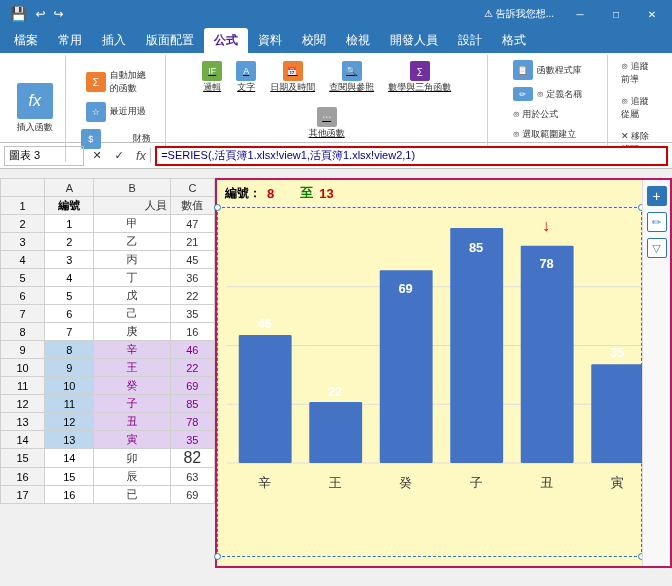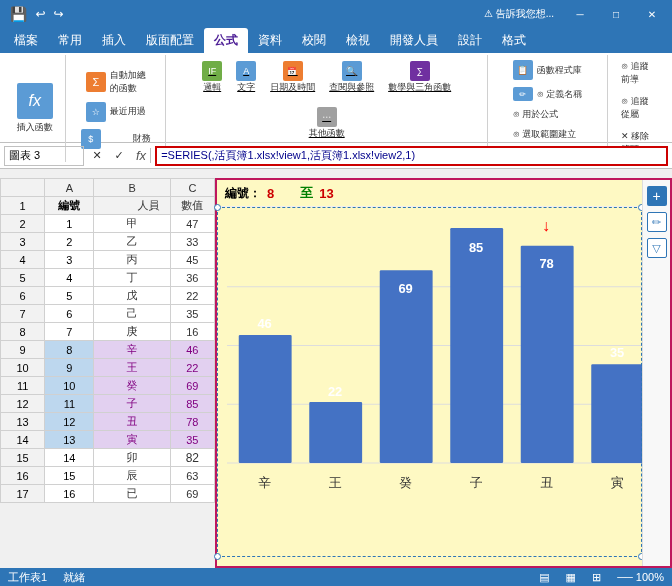--- a/index.html
+++ b/index.html
@@ -188,34 +188,34 @@
             <th class="row-num"></th>
             <th class="col-header">A</th>
             <th class="col-header">B</th>
             <th class="col-header">C</th>
           </tr>
         </thead>
         <tbody id="sheet-body">
         <tr>
       <td style="background:#f2f2f2;text-align:center;font-size:11px;min-width:22px;">1</td>
       <td style="background:#f2f2f2;font-weight:bold;text-align:center;font-size:11px;min-width:40px;">編號</td>
-      <td style="background:#f2f2f2;color:#333;text-align:center;font-size:11px;min-width:36px;padding-left:36px;">人員</td>
+      <td style="background:#f2f2f2;color:#333;text-align:right;font-size:11px;min-width:36px;padding-left:36px;">人員</td>
       <td style="background:#f2f2f2;color:#333;text-align:center;font-size:11px;min-width:36px;">數值</td>
     </tr>
             <tr>
       <td style="background:#f2f2f2;text-align:center;font-size:11px;min-width:22px;">2</td>
       <td style="background:white;font-weight:normal;text-align:center;font-size:11px;min-width:40px;">1</td>
       <td style="background:white;color:#333;text-align:center;font-size:11px;min-width:36px;">甲</td>
       <td style="background:white;color:#333;text-align:center;font-size:11px;min-width:36px;">47</td>
     </tr>
             <tr>
       <td style="background:#f2f2f2;text-align:center;font-size:11px;min-width:22px;">3</td>
       <td style="background:white;font-weight:normal;text-align:center;font-size:11px;min-width:40px;">2</td>
       <td style="background:white;color:#333;text-align:center;font-size:11px;min-width:36px;">乙</td>
-      <td style="background:white;color:#333;text-align:center;font-size:11px;min-width:36px;">33</td>
+      <td style="background:white;color:#333;text-align:center;font-size:11px;min-width:36px;">21</td>
     </tr>
             <tr>
       <td style="background:#f2f2f2;text-align:center;font-size:11px;min-width:22px;">4</td>
       <td style="background:white;font-weight:normal;text-align:center;font-size:11px;min-width:40px;">3</td>
       <td style="background:white;color:#333;text-align:center;font-size:11px;min-width:36px;">丙</td>
       <td style="background:white;color:#333;text-align:center;font-size:11px;min-width:36px;">45</td>
     </tr>
             <tr>
       <td style="background:#f2f2f2;text-align:center;font-size:11px;min-width:22px;">5</td>
       <td style="background:white;font-weight:normal;text-align:center;font-size:11px;min-width:40px;">4</td>
@@ -273,21 +273,21 @@
             <tr>
       <td style="background:#f2f2f2;text-align:center;font-size:11px;min-width:22px;">14</td>
       <td style="background:#bdd7ee;font-weight:normal;text-align:center;font-size:11px;min-width:40px;">13</td>
       <td style="background:#e2d0f0;color:purple;text-align:center;font-size:11px;min-width:36px;">寅</td>
       <td style="background:#e2d0f0;color:purple;text-align:center;font-size:11px;min-width:36px;">35</td>
     </tr>
             <tr>
       <td style="background:#f2f2f2;text-align:center;font-size:11px;min-width:22px;">15</td>
       <td style="background:white;font-weight:normal;text-align:center;font-size:11px;min-width:40px;">14</td>
       <td style="background:white;color:#333;text-align:center;font-size:11px;min-width:36px;">卯</td>
-      <td style="background:white;color:#333;text-align:center;font-size:12px;min-width:36px;">82</td>
+      <td style="background:white;color:#333;text-align:center;font-size:16px;min-width:36px;">82</td>
     </tr>
             <tr>
       <td style="background:#f2f2f2;text-align:center;font-size:11px;min-width:22px;">16</td>
       <td style="background:white;font-weight:normal;text-align:center;font-size:11px;min-width:40px;">15</td>
       <td style="background:white;color:#333;text-align:center;font-size:11px;min-width:36px;">辰</td>
       <td style="background:white;color:#333;text-align:center;font-size:11px;min-width:36px;">63</td>
     </tr>
             <tr>
       <td style="background:#f2f2f2;text-align:center;font-size:11px;min-width:22px;">17</td>
       <td style="background:white;font-weight:normal;text-align:center;font-size:11px;min-width:40px;">16</td>
@@ -353,23 +353,14 @@
       </div>
 
       <div style="position:absolute;top:0;right:0;bottom:0;width:28px;background:#f8f8f8;border-left:1px solid #ddd;display:flex;flex-direction:column;align-items:center;padding:6px 0;gap:6px;">
         <div style="width:20px;height:20px;background:#2e75b6;color:white;display:flex;align-items:center;justify-content:center;font-size:14px;border-radius:2px;cursor:pointer;">+</div>
         <div style="width:20px;height:20px;background:white;border:1px solid #2e75b6;color:#2e75b6;display:flex;align-items:center;justify-content:center;font-size:11px;border-radius:2px;cursor:pointer;">✏</div>
         <div style="width:20px;height:20px;background:white;border:1px solid #2e75b6;color:#2e75b6;display:flex;align-items:center;justify-content:center;font-size:11px;border-radius:2px;cursor:pointer;">▽</div>
       </div>
     </div>
   </div>
 
-  <div class="status-bar">
-    <span>工作表1</span>
-    <span>就緒</span>
-    <div style="flex:1;"></div>
-    <span>▤</span>
-    <span>▦</span>
-    <span>⊞</span>
-    <span>── 100%</span>
-  </div>
 
 </div>
 
 </body></html>

